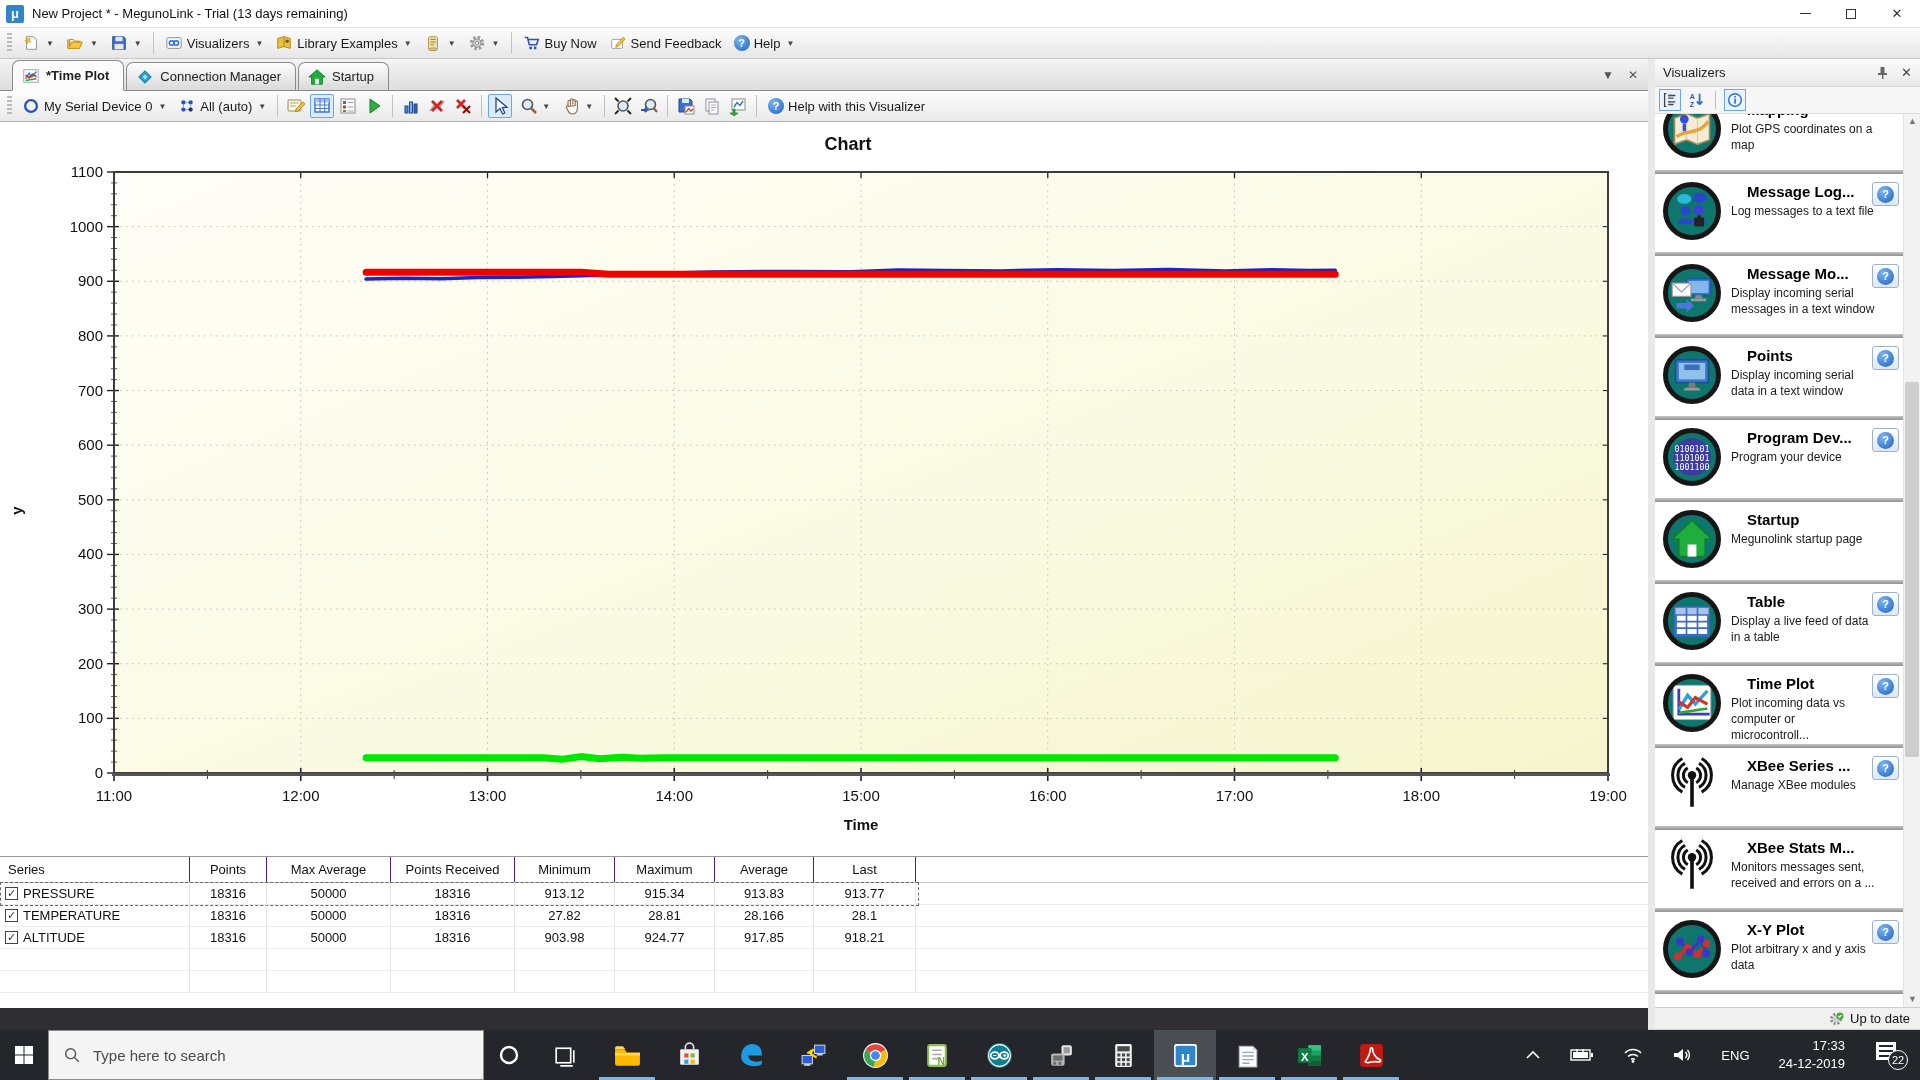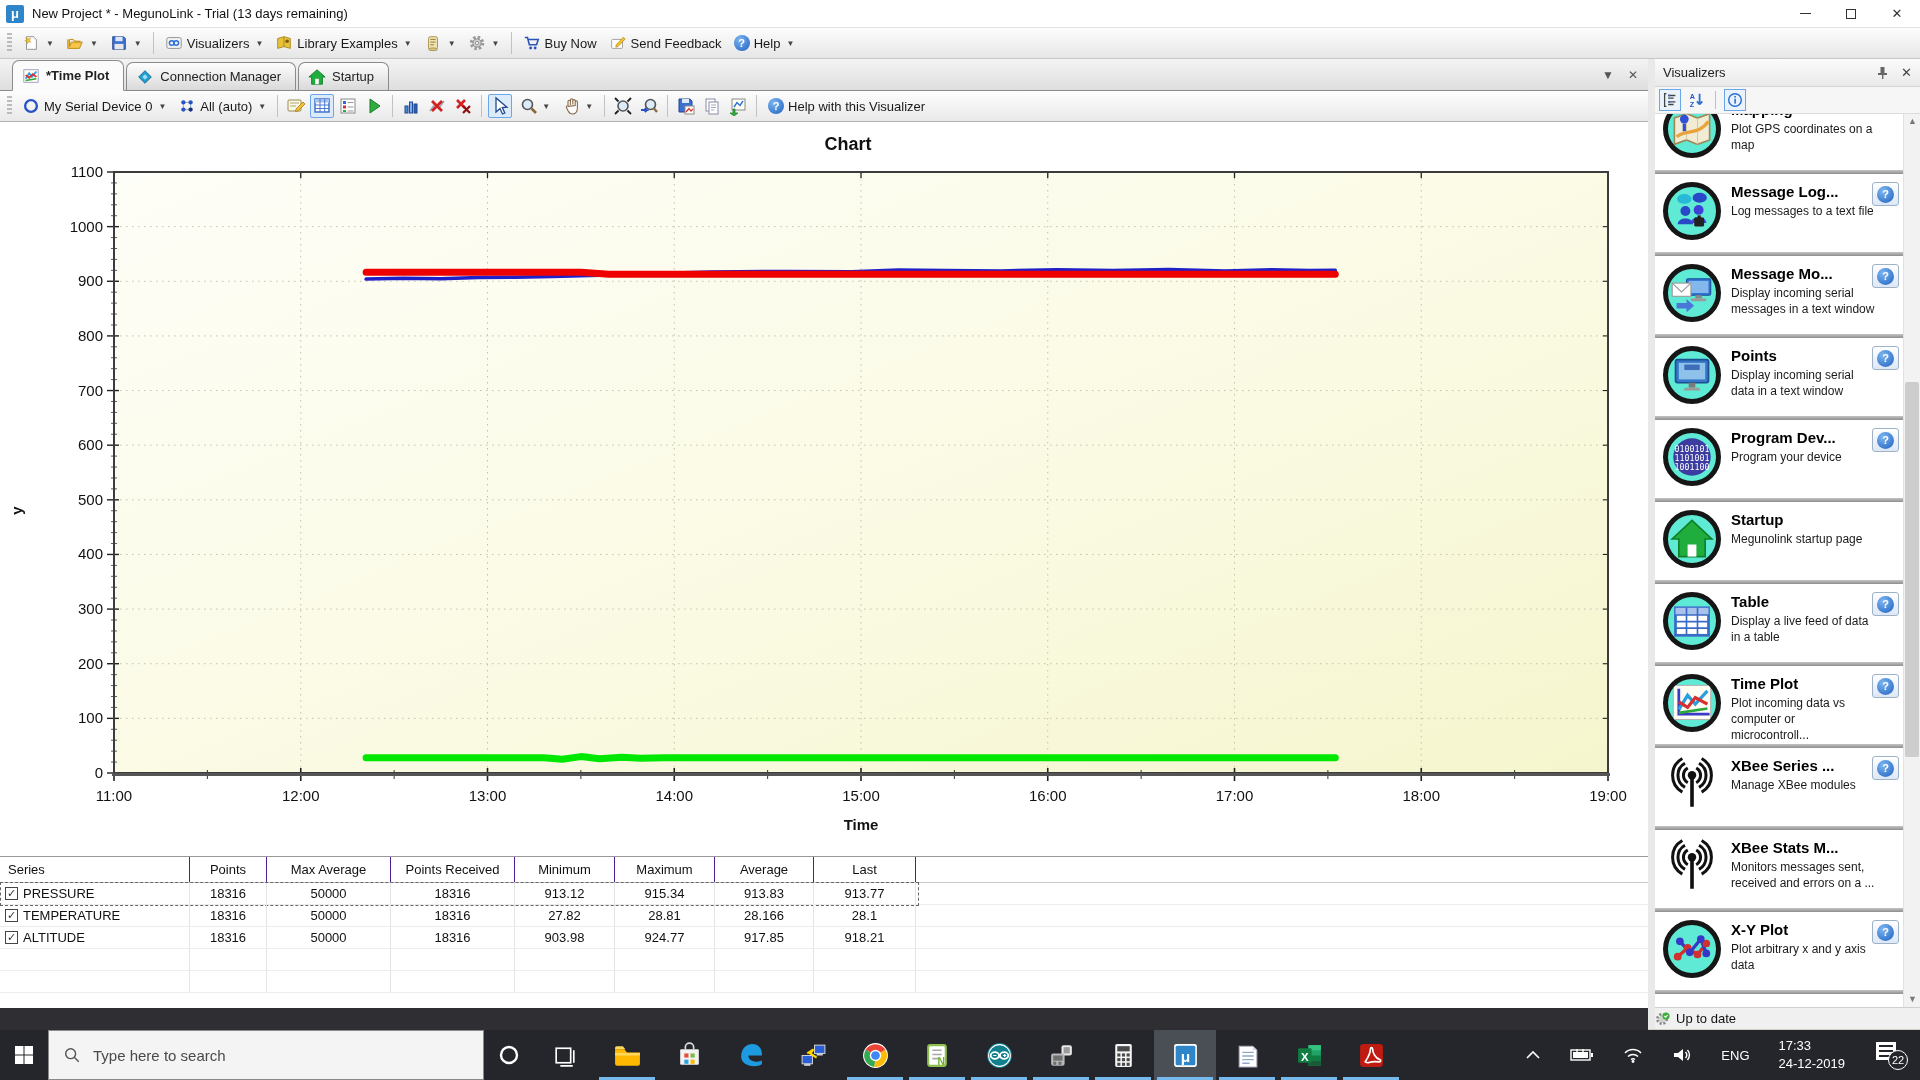--- a/index.html
+++ b/index.html
@@ -60,46 +60,46 @@
 
   
   .sidebar { position:absolute; left:1648px; top:59px; width:272px; height:970px; background:#e9e9e9; padding-left:7px; }
   .sb-header { height:28px; background:linear-gradient(#fbfbfb,#e9e9e9); display:flex; align-items:center; padding:0 8px; font-size:13px; color:#222; border-bottom:1px solid #d5d5d5;}
   .sb-hctrl { margin-left:auto; display:flex; gap:12px; color:#444; align-items:center;}
   .sb-toolbar { height:27px; background:#f6f6f6; display:flex; align-items:center; gap:4px; padding:0 4px; border-bottom:1px solid #dcdcdc; }
   .sb-tbox { border:1px solid #6aa6e8; background:#eaf3fc; padding:1px; display:flex; }
   .sb-list { position:relative; height:893px; background:#fff; overflow:hidden; padding-right:17px; }
   .sb-items { margin-top:-22px; }
   .sb-item { height:78px; display:flex; gap:10px; padding:8px 2px 4px 8px; position:relative; background:#fff; }
-  .sb-ring { flex:none; width:58px; height:58px; border:5px solid #161616; border-radius:50%; background:#5eead4; display:flex; align-items:center; justify-content:center; overflow:hidden;}
+  .sb-ring { flex:none; width:58px; height:58px; border:5px solid #161616; border-radius:50%; background:#0f766e; display:flex; align-items:center; justify-content:center; overflow:hidden;}
   .sb-ring svg { width:44px; height:44px; }
   .sb-noring { flex:none; width:58px; height:58px; display:flex; align-items:center; justify-content:center; }
   .sb-noring svg { width:58px; height:58px; }
   .sb-body { flex:1; padding-top:1px; }
-  .sb-title { font-size:15px; font-weight:bold; color:#000; }
+  .sb-title { font-size:15px; font-weight:bold; color:#000;margin-left:16px; }
   .sb-desc { font-size:12px; color:#1a1a1a; line-height:1.35; margin-top:3px; padding-right:26px; }
   .sb-help { position:absolute; right:4px; top:8px; width:27px; height:24px; border:1px solid #9fb2c8; background:linear-gradient(#fff,#dde8f5); border-radius:3px; display:flex; align-items:center; justify-content:center; }
   .qmark { width:17px; height:17px; border-radius:50%; background:radial-gradient(circle at 35% 30%, #7db6f0, #1d5fc0); color:#fff; font-size:11px; font-weight:bold; display:flex; align-items:center; justify-content:center; }
   .sb-sep { height:4px; background:linear-gradient(#c4c4c4,#8f8f8f); }
   .sb-scroll { position:absolute; right:0; top:0; bottom:0; width:17px; background:#f2f2f2; border-left:1px solid #e2e2e2; }
   .sb-thumb { position:absolute; left:1px; right:1px; top:30%; height:42%; background:#cdcdcd; border-radius:2px;}
   .sb-arrow { position:absolute; left:0; width:17px; height:15px; color:#777; font-size:9px; text-align:center; line-height:15px;}
-  .sb-status { height:22px; background:#f0f0f0; border-top:1px solid #cfcfcf; display:flex; align-items:center; gap:5px; padding-right:10px; font-size:13px; color:#111; }
+  .sb-status { height:22px; background:#f0f0f0; border-top:1px solid #cfcfcf; display:flex; align-items:center; justify-content:flex-end; gap:5px; padding-right:10px; font-size:13px; color:#111; }
 
   
   .taskbar { position:absolute; left:0; top:1030px; width:1920px; height:50px; background:#24262b; display:flex; align-items:stretch; color:#fff; }
   .tb-start { width:48px; display:flex; align-items:center; justify-content:center; }
   .tb-search { width:436px; background:#f4f4f4; border:1px solid #8a8a8a; display:flex; align-items:center; gap:12px; padding-left:14px; color:#4a4a4a; font-size:15px; }
   .tb-cortana { width:50px; display:flex; align-items:center; justify-content:center; }
   .task-app { width:62px; display:flex; align-items:center; justify-content:center; position:relative; }
   .task-app svg { width:29px; height:29px; }
   .task-app.running::after { content:''; position:absolute; bottom:0; left:3px; right:3px; height:3px; background:#76b9ed; }
   .task-app.active { background:#4a4e55; }
   .tray { margin-left:auto; display:flex; align-items:center; gap:29px; padding-right:12px; font-size:13px; }
-  .tray-time { text-align:left; font-size:13px; line-height:1.35; }
+  .tray-time { text-align:right; font-size:13px; line-height:1.35; }
   .notif { position:relative; width:34px; height:30px; }
   .notif .pane { position:absolute; left:2px; top:2px; width:20px; height:18px; background:#fff; }
   .notif .pane i { display:block; height:2px; background:#24262b; margin:3px 3px 0 3px; }
   .badge { position:absolute; right:0; bottom:0; width:20px; height:20px; border:1.5px solid #fff; border-radius:50%; background:#24262b; color:#fff; font-size:11px; display:flex; align-items:center; justify-content:center; }
 </style>
 </head>
 <body>
 
 <div class="titlebar">
   <div class="app-ico">μ</div>

